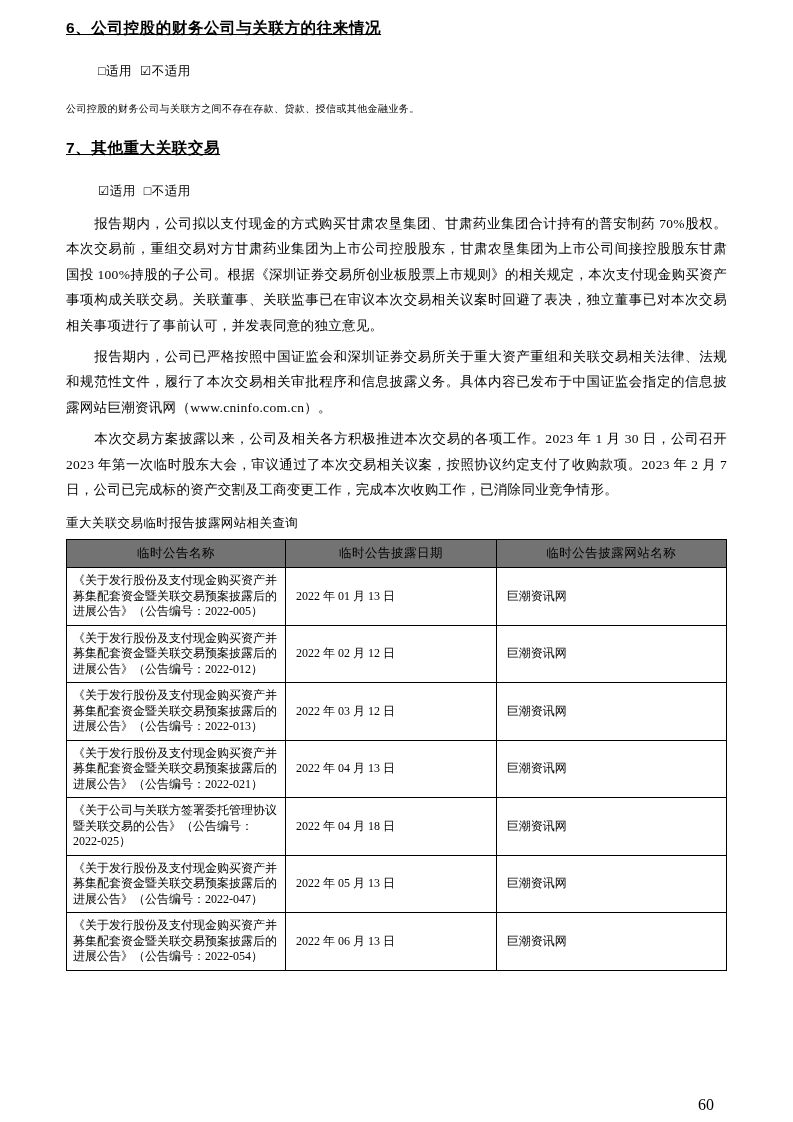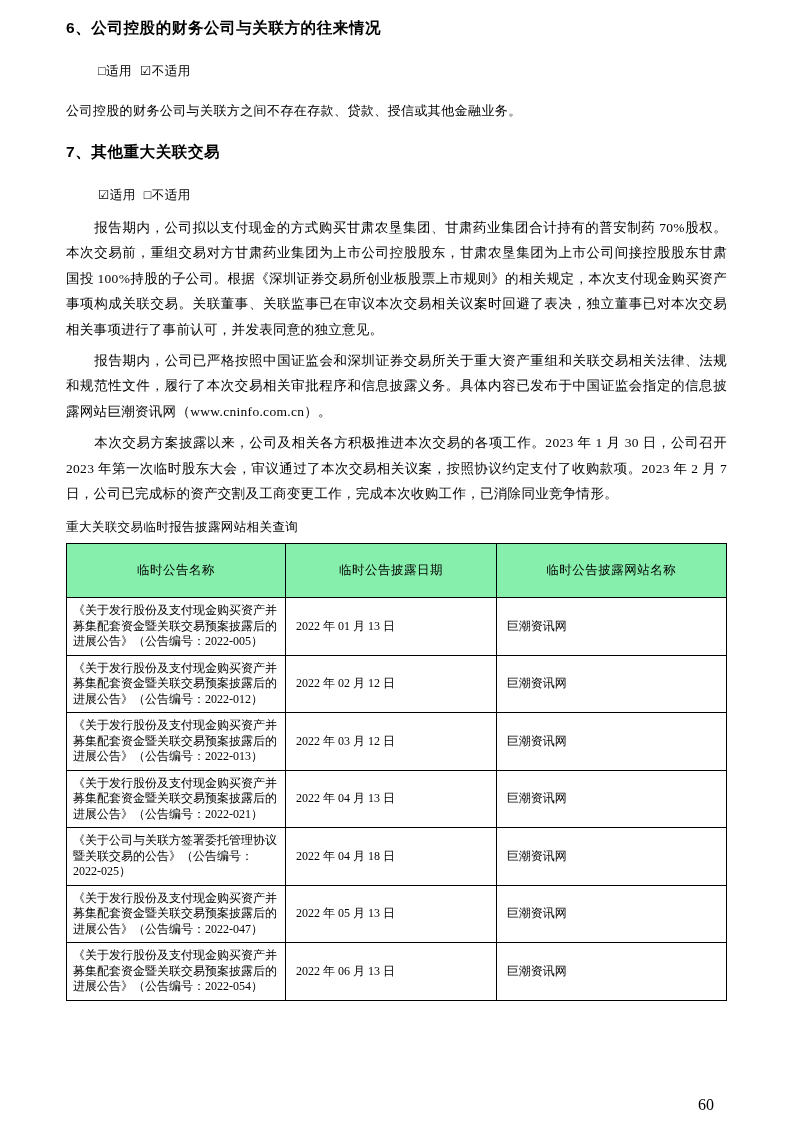--- a/index.html
+++ b/index.html
@@ -22,33 +22,34 @@
     border-bottom:2px solid #111;
     letter-spacing:0.3px;
   }
 
   .section-heading {
     font-family:"Liberation Sans","DejaVu Sans",sans-serif;
     font-size:15.5px;
     font-weight:bold;
     margin:18px 0 0 0;
     letter-spacing:0.6px;
+    text-decoration:underline;
   }
 
   .checkline {
     margin-top:24px;
     font-size:12.5px;
     letter-spacing:0.5px;
     padding-left:32px;
   }
   .checkline .cb { margin-right:8px; }
 
   .plain-line {
     margin-top:22px;
-    font-size:13px;
+    font-size:10px;
     letter-spacing:0.4px;
   }
 
   .para {
     margin:6px 0 0 0;
     font-size:13.5px;
     line-height:25.4px;
     text-align:justify;
     text-indent:2.1em;
     letter-spacing:0.3px;
@@ -65,27 +66,27 @@
     width:100%;
     border-collapse:collapse;
     table-layout:fixed;
     margin-top:7px;
     font-size:12px;
   }
   .ann-table th, .ann-table td {
     border:1px solid #000;
   }
   .ann-table th {
-    background:#86efac;
+    background:#737373;
     font-family:"Liberation Sans","DejaVu Sans",sans-serif;
     font-weight:normal;
     font-size:12.5px;
     height:25px;
     text-align:center;
-    padding:14px 4px;
+    padding:1px 4px;
     letter-spacing:0.5px;
   }
   .ann-table td {
     vertical-align:middle;
     line-height:15.5px;
     padding:5px 8px;
     font-family:Liberation Serif, serif;
   }
   .ann-table td.cell-name  { padding:5px 6px; }
   .ann-table td.cell-date  { padding-left:10px; }

